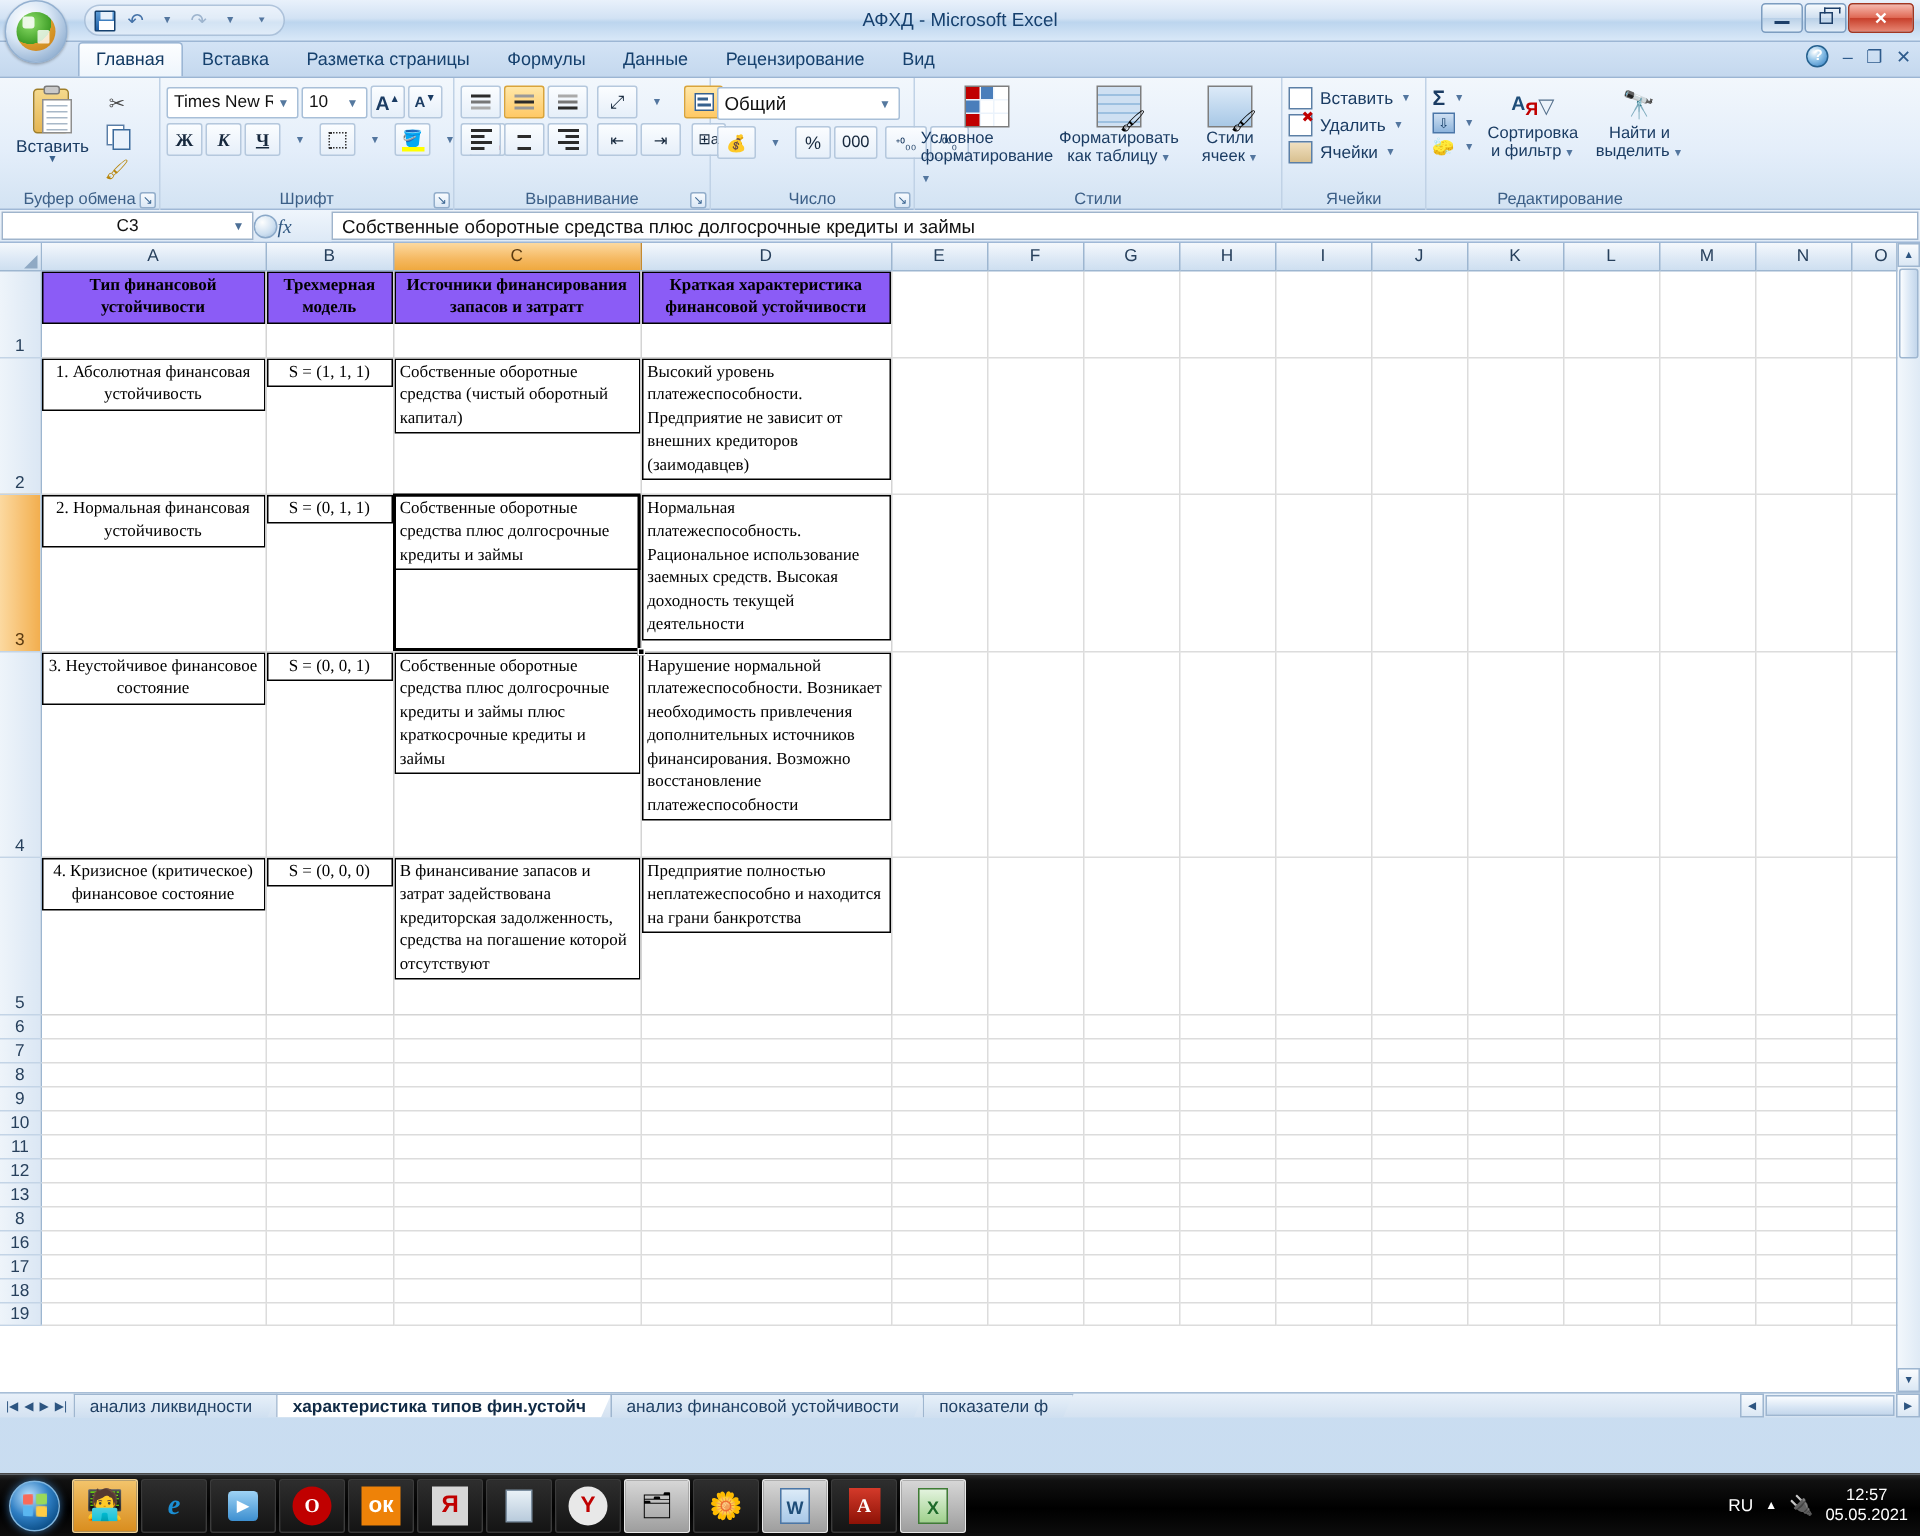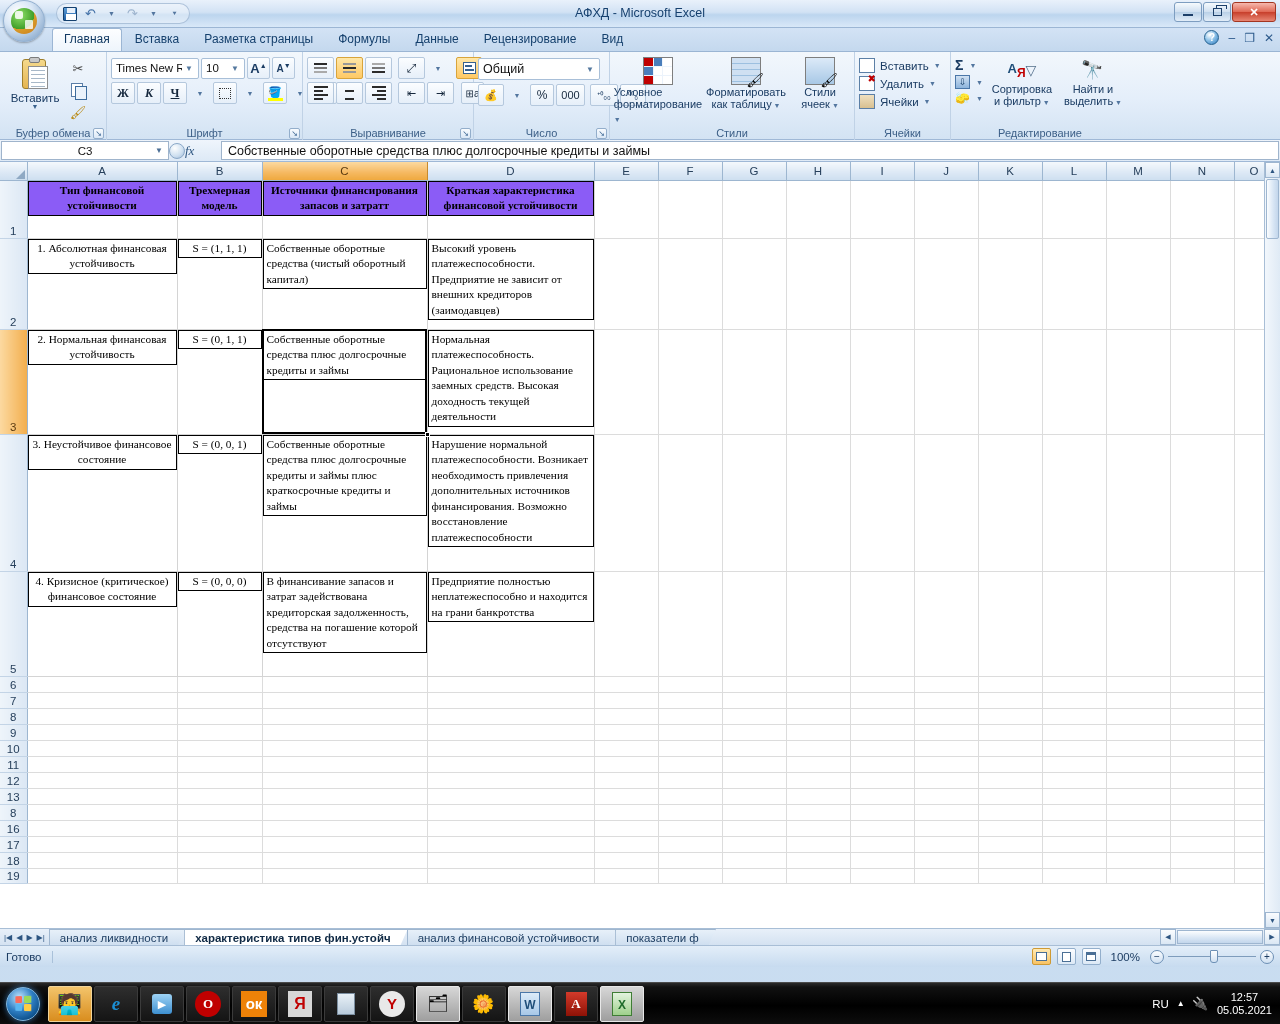--- a/index.html
+++ b/index.html
@@ -1198,42 +1198,20 @@
       <div class="stab">анализ финансовой устойчивости</div>
       <div class="stab">показатели ф</div>
     </div>
     <div class="hsb-track">
       <div class="hsb-btn">◀</div>
       <div class="hsb-thumb"></div>
       <div class="hsb-btn">▶</div>
     </div>
   </div>
 
-  <div class="statusbar">
-    <div class="status-left">Готово</div>
-    <div class="status-right">
-      <div class="viewbtn active">
-          <span class="vb-grid"></span>
-        </div>
-      <div class="viewbtn">
-          <span style="display:inline-block;width:9px;height:10px;border:1px solid #4a6f95;background:#fff"></span>
-        </div>
-      <div class="viewbtn">
-          <span style="display:inline-block;width:10px;height:9px;border:1px solid #4a6f95;border-top:3px solid #4a6f95;background:#fff"></span>
-        </div>
-      <div style="padding:0 4px">100%</div>
-      <div class="zoom-slider">
-        <span class="zs-btn">−</span>
-        <span class="zs-line">
-            <span class="zs-thumb"></span>
-          </span>
-        <span class="zs-btn">+</span>
-      </div>
-    </div>
-  </div>
 
   <div class="taskbar">
     <div class="startorb">
       <div class="startorb-c">
         <span class="winflag">
           <i style="background:#f96a5a"></i>
             <i style="background:#9ad95a"></i>
           <i style="background:#5ab6f0"></i>
             <i style="background:#ffcc45"></i>
         </span>

